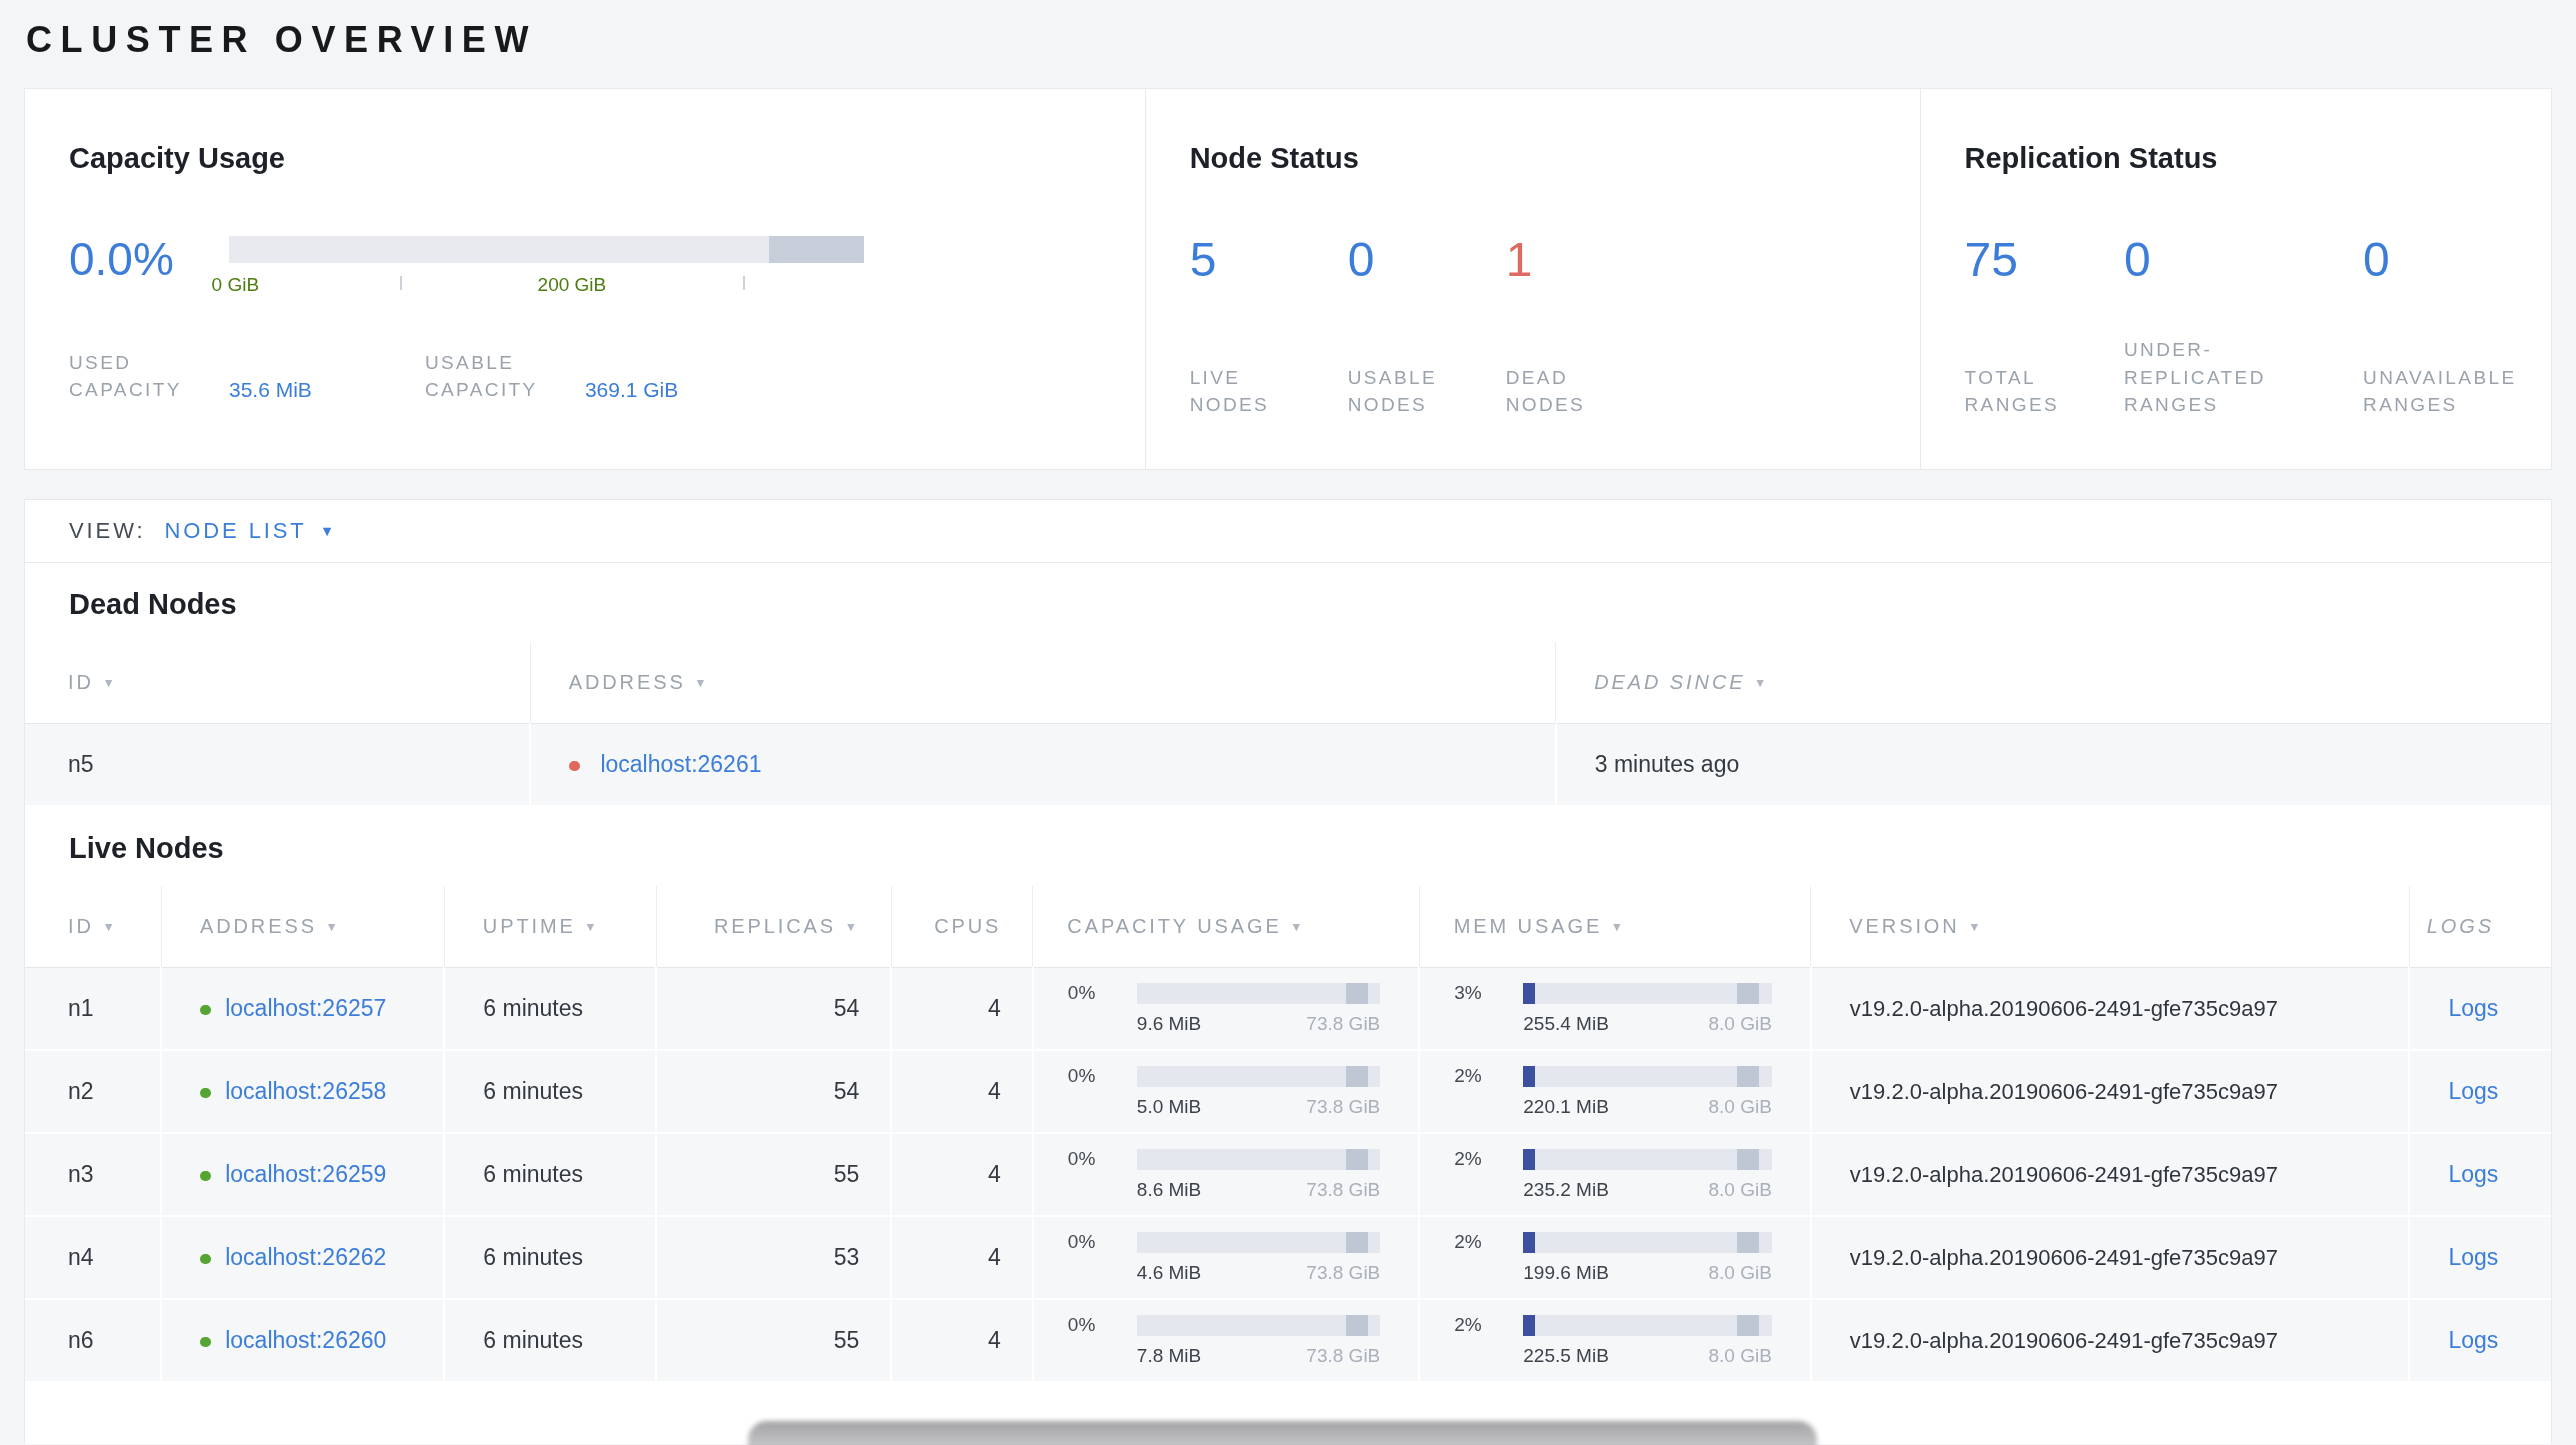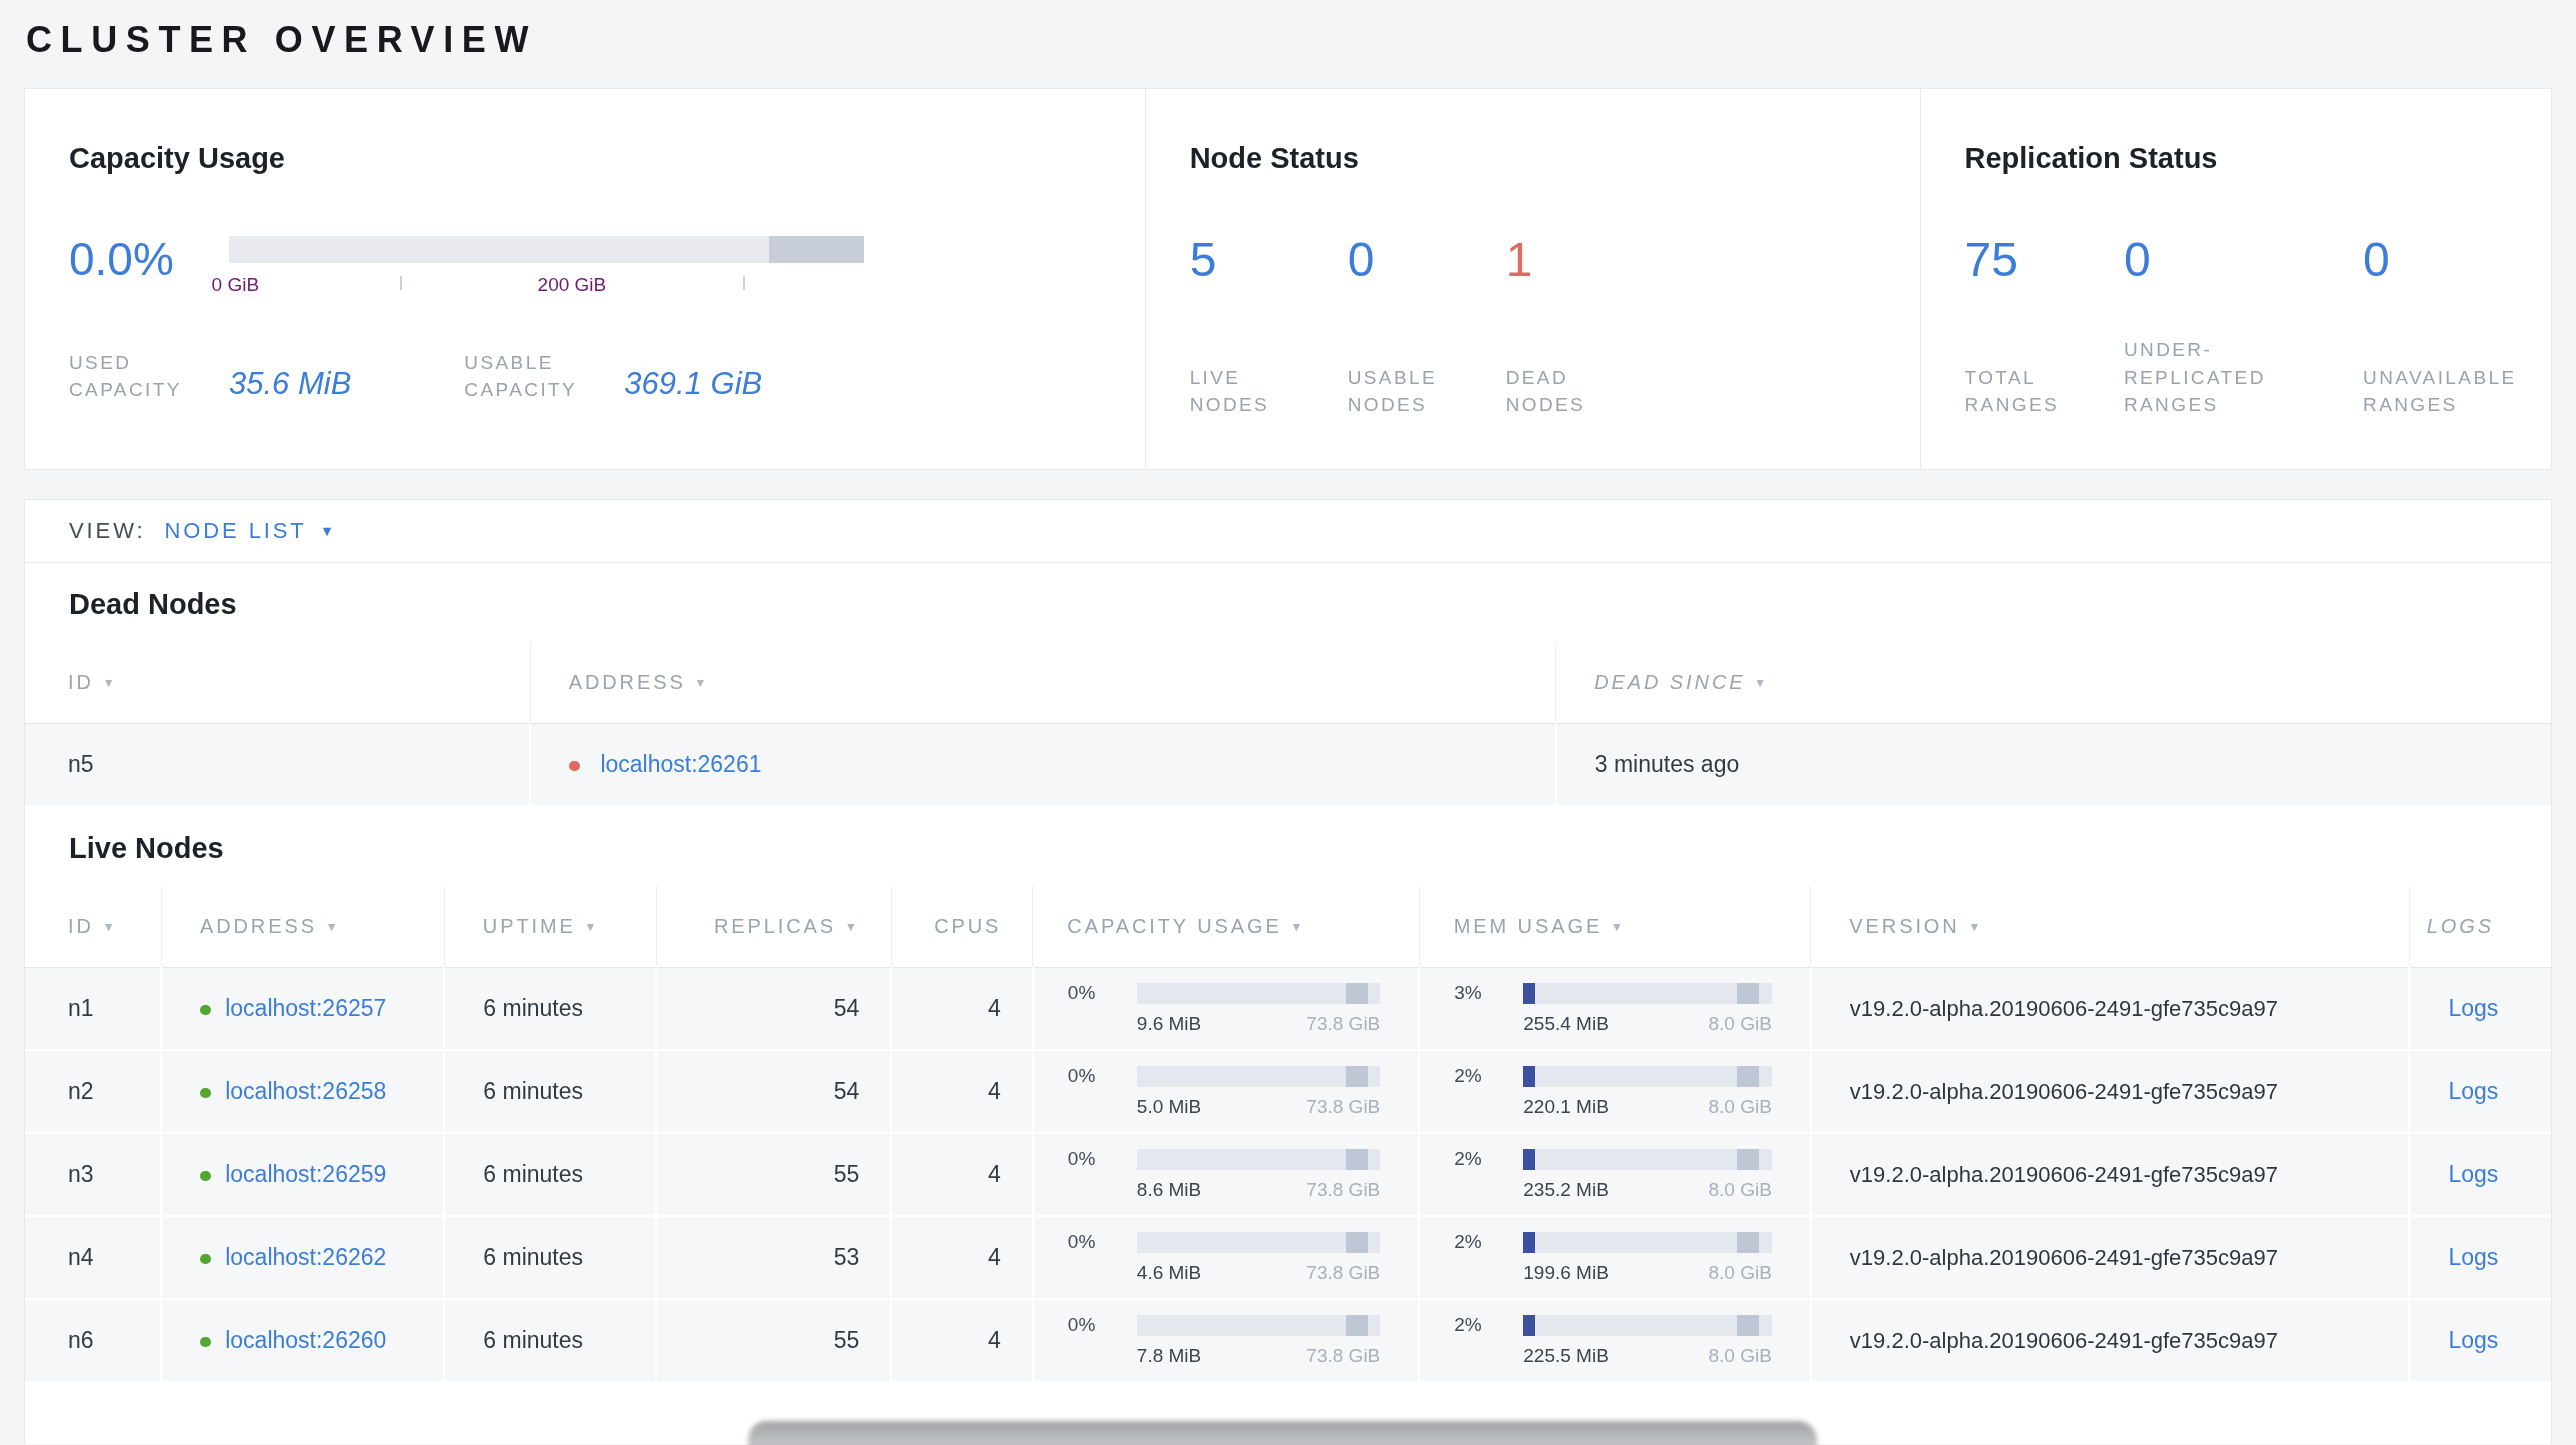--- a/index.html
+++ b/index.html
@@ -31,25 +31,25 @@
   .sec-nodes{width:31%;border-left:1px solid var(--border);margin-left:20px;}
   .sec-repl{width:25%;border-left:1px solid var(--border);}
 
   .cap-main{display:flex;align-items:flex-start;margin-top:61px;}
   .cap-pct{font-size:46px;color:var(--blue);width:160px;line-height:1;}
   .bigbar-wrap{width:635px;}
   .bigbar{height:27px;background:var(--bar-track);position:relative;}
   .bigbar .seg{position:absolute;left:85%;right:0;top:0;bottom:0;background:var(--bar-seg);}
   .axis{position:relative;height:34px;margin-top:9.5px;}
   .axis .tick{position:absolute;top:3.8px;width:1.9px;height:13.4px;background:#ccd1d8;}
-  .axis .tick-label{position:absolute;top:1.9px;transform:translateX(-50%);font-size:19px;color:#701a75;white-space:nowrap;}
+  .axis .tick-label{position:absolute;top:1.9px;transform:translateX(-50%);font-size:19px;color:#4d7c0f;white-space:nowrap;}
   .cap-stats{display:flex;margin-top:42px;align-items:flex-end;}
   .stat{display:flex;align-items:flex-end;margin-right:113px;}
   .stat-label{font-size:19px;letter-spacing:2.4px;color:var(--gray-label);width:160px;line-height:1.45;}
-  .stat-value{font-size:31px;color:var(--blue);white-space:nowrap;padding-bottom:1.9px;font-style:italic;}
+  .stat-value{font-size:21px;color:var(--blue);white-space:nowrap;padding-bottom:1.9px;}
 
   .metrics{display:flex;margin-top:61px;height:183px;}
   .metric{display:flex;flex-direction:column;justify-content:space-between;}
   .metric-val{font-size:48px;color:var(--blue);line-height:1;}
   .metric-val.red{color:var(--red);}
   .metric-label{font-size:19px;letter-spacing:2.4px;color:var(--gray-label);line-height:1.45;}
   .sec-nodes .metric{width:158px;}
   .sec-nodes .metric-label{width:124px;}
   .m-total{width:162px;}   .m-total .metric-label{width:124px;}
   .m-under{width:243px;}   .m-under .metric-label{width:177px;}

